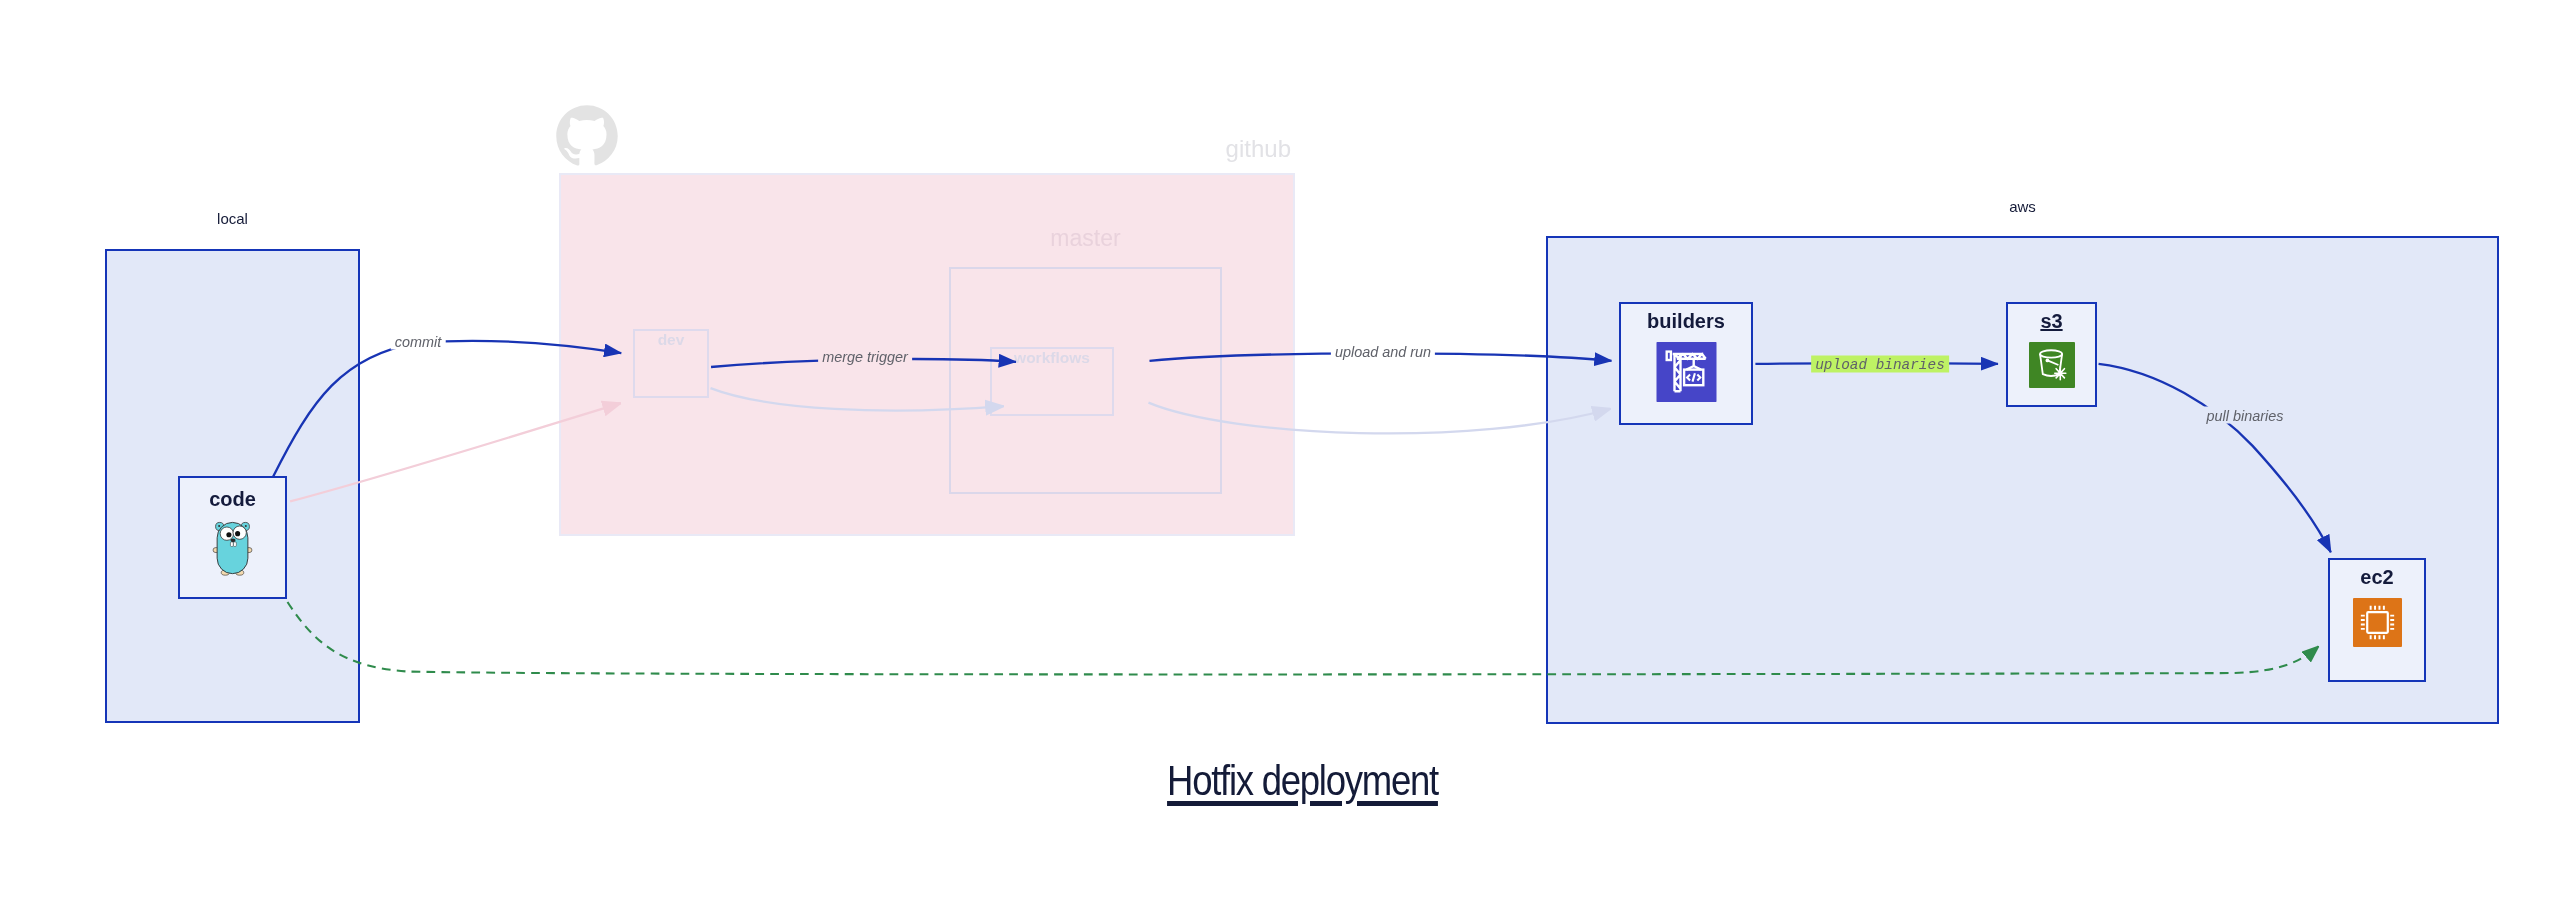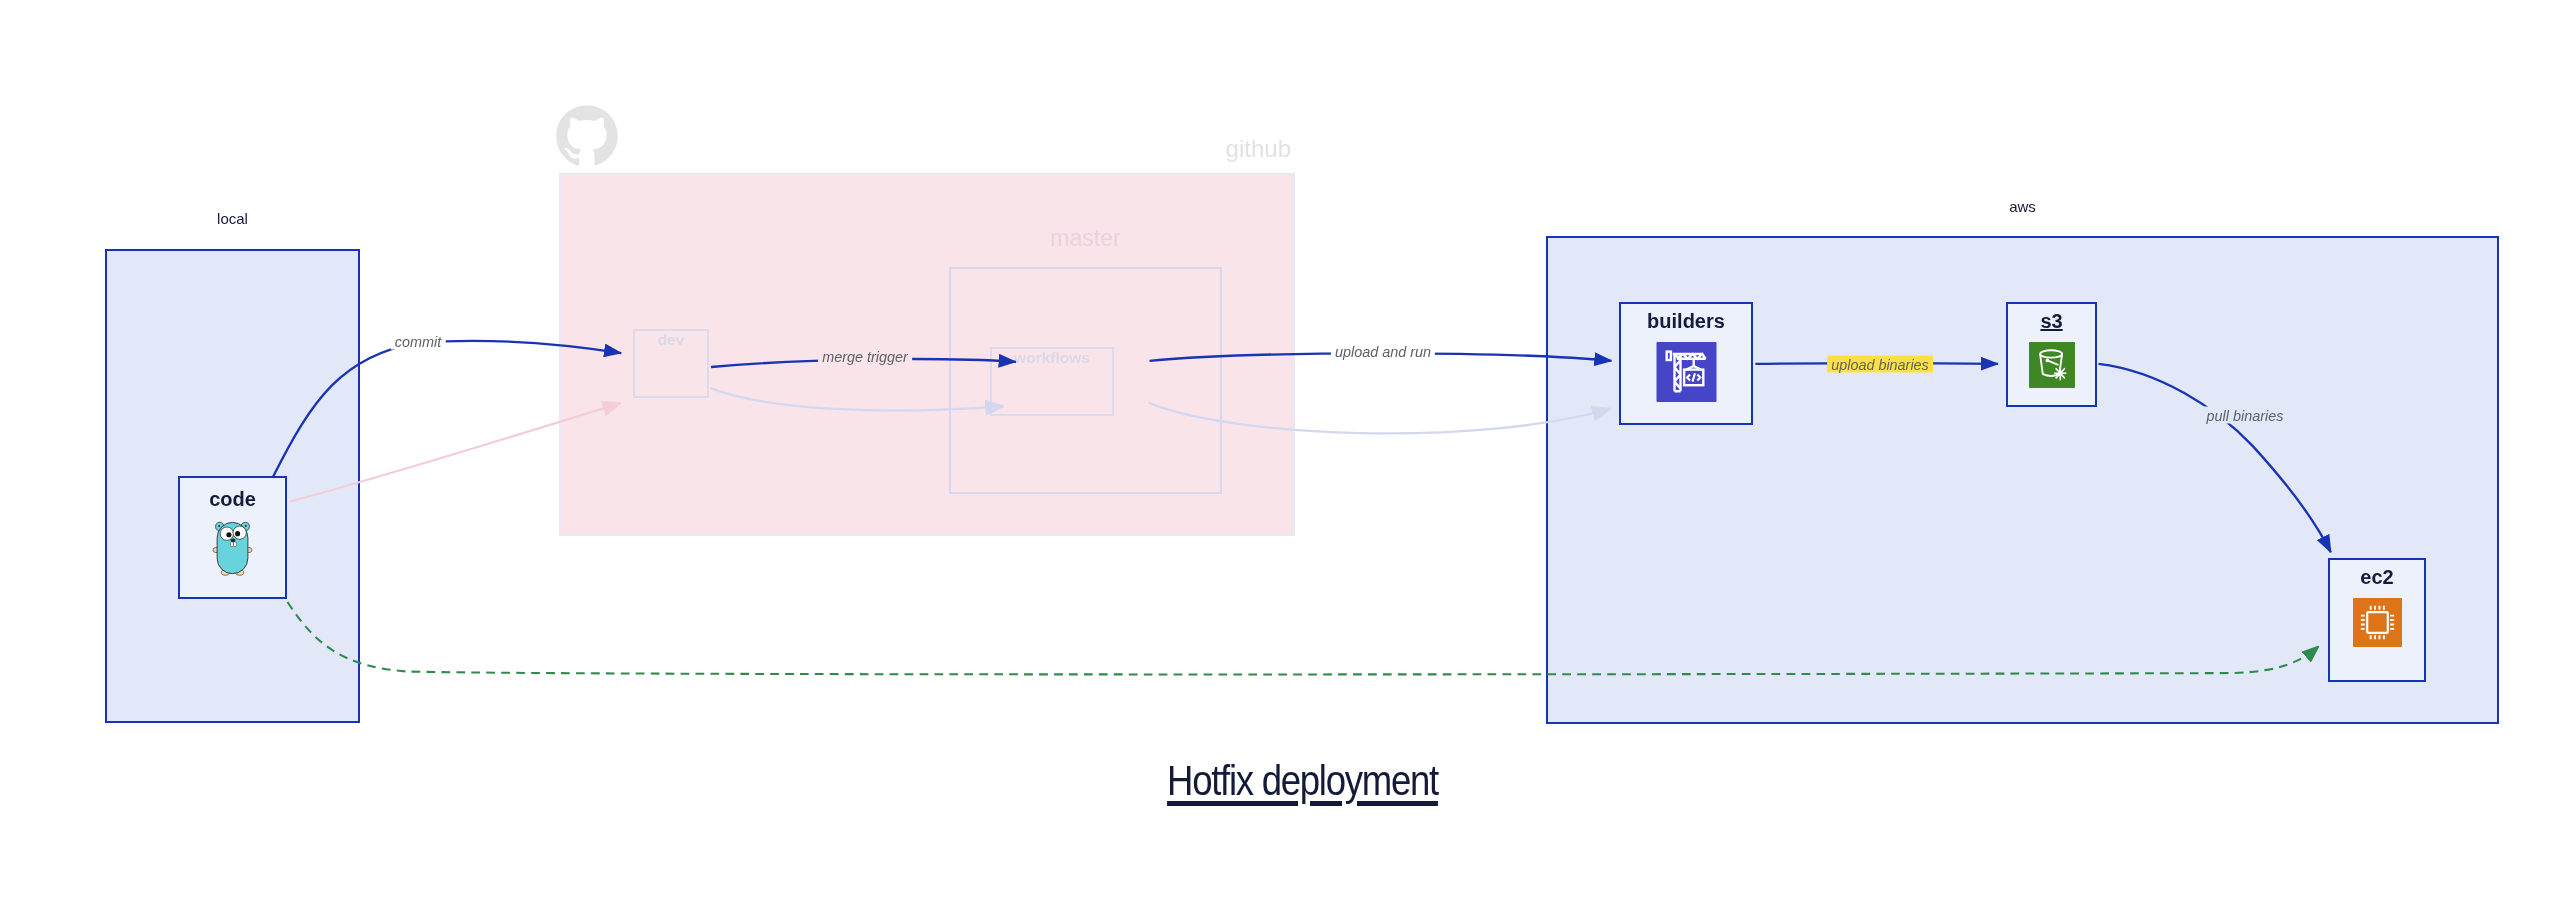--- a/index.html
+++ b/index.html
@@ -37,21 +37,21 @@
 
   
   .edges{position:absolute;left:0;top:0;z-index:5;pointer-events:none;}
 
   
   .edge-label{position:absolute;z-index:6;transform:translate(-50%,-50%);
               font-style:italic;font-size:14.4px;color:#5f6169;white-space:nowrap;padding:0.5px 4.1px;}
   .lbl-commit{left:418px;top:341px;background:#ffffff;}
   .lbl-merge{left:865px;top:356px;background:#f9e4ea;}
   .lbl-run{left:1383px;top:351px;background:#ffffff;}
-  .lbl-upbin{left:1880px;top:364px;background:#fde047;}
+  .lbl-upbin{left:1880px;top:364px;background:#bef264;font-family:Liberation Mono, monospace;}
   .lbl-pull{left:2245px;top:415px;background:#e2e8f8;text-align:center;}
 
   
   .diagram-title{position:absolute;left:1045px;top:756px;width:515px;text-align:center;
                  font-size:43px;letter-spacing:-1.5px;color:#141b38;transform:scaleX(0.85);}
   .diagram-title span{text-decoration:underline;text-decoration-thickness:5.2px;text-underline-offset:6.2px;}
 
   .github-logo{position:absolute;left:555px;top:104px;z-index:2;}
 </style>
 </head>

